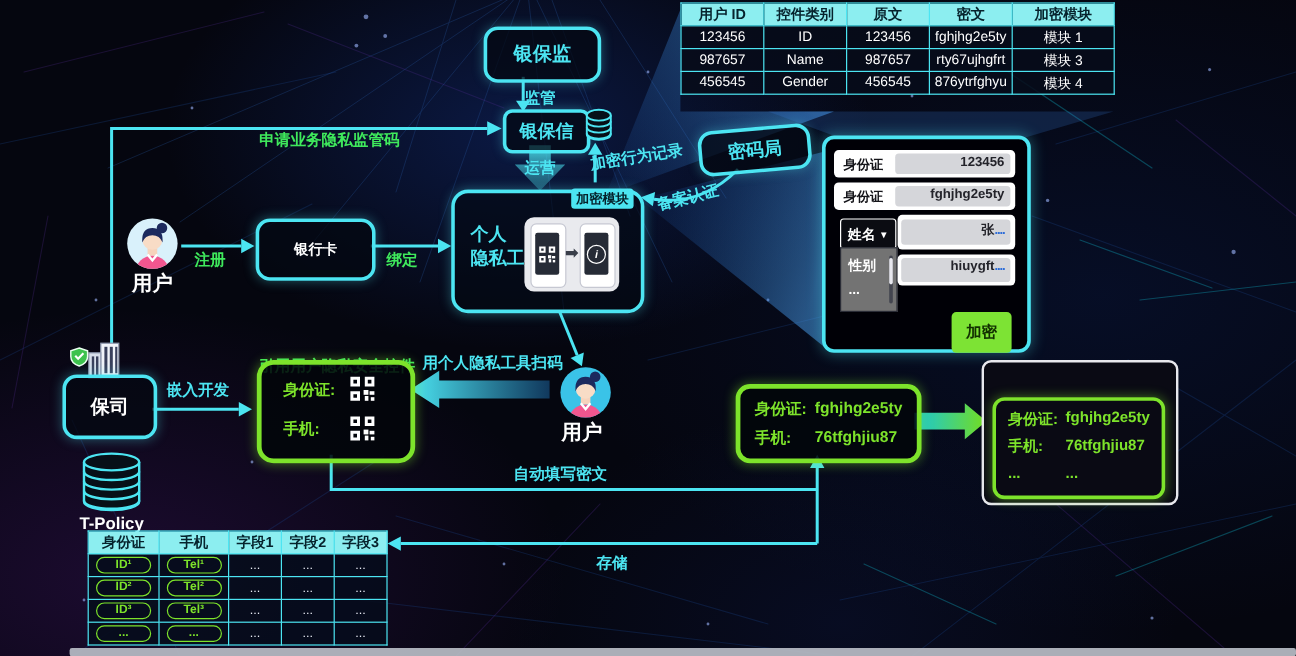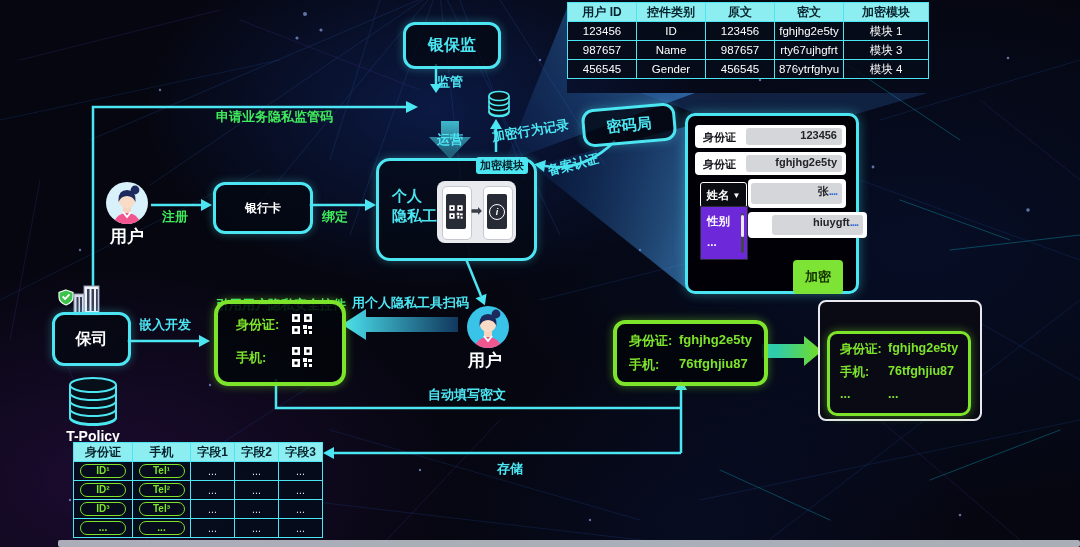--- a/index.html
+++ b/index.html
@@ -58,21 +58,21 @@
   .mask{color:#2b6bd8;letter-spacing:-1px;}
   .tag{
     background:#4ce5f2;color:#06232d;font-size:11px;font-weight:bold;border-radius:3px;
     padding:1px 4px;white-space:nowrap;
   }
   .phone{position:absolute;width:28px;height:52px;background:#fff;border:1px solid #c6c8d2;border-radius:5px;}
   .pscreen{position:absolute;left:3px;top:7px;width:20px;height:35px;background:#262b36;border-radius:2px;
     display:flex;align-items:center;justify-content:center;}
   .info-i{display:inline-flex;width:14px;height:14px;border:1.5px solid #fff;border-radius:50%;
     color:#fff;font-size:9px;font-weight:bold;align-items:center;justify-content:center;font-style:italic;}
-  .dd-list{background:#6d28d9;border:1px solid #2a2c36;color:#fff;font-size:11.5px;font-weight:bold;}
+  .dd-list{background:#737373;border:1px solid #2a2c36;color:#fff;font-size:11.5px;font-weight:bold;}
 </style>
 </head>
 <body>
 
 <div id="stage">
 
   <svg class="abs" style="left:0;top:0" width="1080" height="547" viewBox="0 0 1080 547">
     <defs>
       <linearGradient id="gBeamA" gradientUnits="userSpaceOnUse" x1="505" y1="150" x2="680" y2="60">
         <stop offset="0" stop-color="#2a7ade" stop-opacity="0.06"></stop>
@@ -246,20 +246,23 @@
           <td>876ytrfghyu</td>
           <td>模块 4</td>
       </tr>
     </tbody>
   </table>
 
   <div class="cyan-node abs" style="left:403px;top:22px;width:92px;height:41px;font-size:16px">
     <span>银保监</span>
   </div>
   <div class="abs lab cy" style="left:437px;top:73px">监管</div>
+  <div class="cyan-node abs" style="left:419px;top:91px;width:67px;height:31px;font-size:15px;border-radius:8px">
+    <span>银保信</span>
+  </div>
   <div class="abs lab cy" style="left:437px;top:131px">运营</div>
 
   <svg class="abs" style="left:486px;top:90px" width="26" height="28" viewBox="0 0 26 28">
     <g stroke="#4ce5f2" stroke-width="1.6" fill="#071018">
       <path d="M3 6 v16 a10 4.5 0 0 0 20 0 v-16"></path>
       <ellipse cx="13" cy="6" rx="10" ry="4.5"></ellipse>
       <path d="M3 11 a10 4.5 0 0 0 20 0" fill="none"></path>
       <path d="M3 16 a10 4.5 0 0 0 20 0" fill="none"></path>
       <path d="M3 21 a10 4.5 0 0 0 20 0" fill="none"></path>
     </g>
@@ -349,21 +352,21 @@
     </div>
 
     <div class="dd-list abs" style="left:12px;top:90px;width:46px;height:52px">
       <div class="abs" style="left:6px;top:7px">性别</div>
       <div class="abs" style="left:6px;top:29px">...</div>
       <div class="abs" style="right:3px;top:6px;width:3px;height:40px;background:#43454f;border-radius:2px">
         <div class="abs" style="left:0;top:2px;width:3px;height:22px;background:#e8e8ee;border-radius:2px"></div>
       </div>
     </div>
 
-    <div class="frow" style="left:60px;top:96px;width:119px;height:26px">
+    <div class="frow" style="left:60px;top:96px;width:98px;height:26px">
       <span class="finput" style="width:84px">
         <span>hiuygft</span><span class="mask">....</span>
       </span>
     </div>
 
     <div class="abs" style="left:105px;top:144px;width:50px;height:34px;background:#7de334;border-radius:4px;display:flex;align-items:center;justify-content:center;color:#123000;font-size:13px;font-weight:bold">加密</div>
   </div>
 
   <svg class="abs" style="left:58px;top:284px" width="52" height="32" viewBox="0 0 52 32">
     <rect x="26" y="2" width="15" height="29" fill="#f0f3f9" stroke="#8d97ad"></rect>

